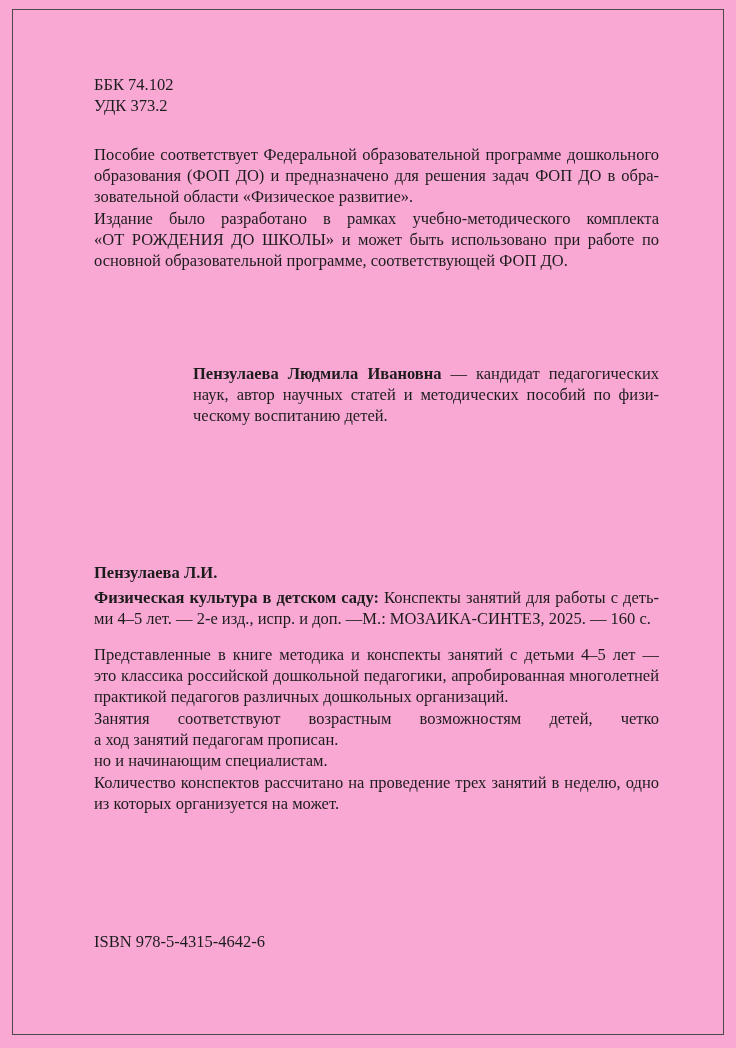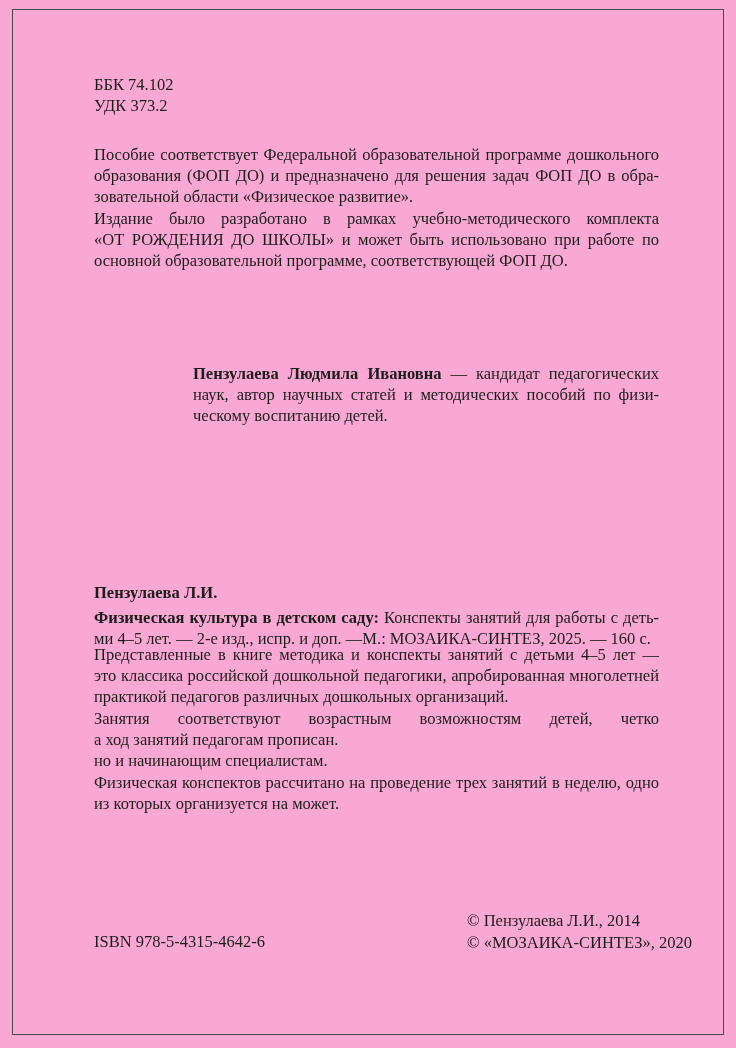--- a/index.html
+++ b/index.html
@@ -21,21 +21,21 @@
     height: 21px; overflow: hidden;
     text-align: justify; text-align-last: justify;
   }
   .jline.last { text-align-last: left; }
   .jline b, .heading { font-weight: bold; }
   .codes      { left: 94px;  top: 74px;  width: 300px; }
   .intro      { left: 94px;  top: 144px; width: 565px; }
   .para-gap   { margin-top: 1px; }
   .author     { left: 193px; top: 363px; width: 466px; }
   .book       { left: 94px;  top: 562px; width: 565px; }
-  .heading    { height: 21px; margin-bottom: 4px; margin-top: 20px; }
+  .heading    { height: 21px; margin-bottom: 4px; }
   .annotation { left: 94px;  top: 644px; width: 565px; }
   .isbn       { left: 94px;  top: 931px; width: 300px; }
   .copyright  { left: 467px; top: 910px; width: 230px; line-height: 22px; }
 </style>
 </head>
 <body>
 
 <div class="page">
   <div class="frame"></div>
 
@@ -65,23 +65,19 @@
     <div class="jline last">ми 4–5 лет. — 2-е изд., испр. и доп. —М.: МОЗАИКА-СИНТЕЗ, 2025. — 160 с.</div>
   </div>
 
   <div class="block annotation">
     <div class="jline">Представленные в книге методика и конспекты занятий с детьми 4–5 лет —</div>
     <div class="jline">это классика российской дошкольной педагогики, апробированная многолетней</div>
     <div class="jline last">практикой педагогов различных дошкольных организаций.</div>
     <div class="jline para-gap">Занятия соответствуют возрастным возможностям детей, четко структурированы,</div>
     <div class="jline last">а ход занятий педагогам прописан.</div>
     <div class="jline last">но и начинающим специалистам.</div>
-    <div class="jline para-gap">Физическая конспектов рассчитано на проведение трех занятий в неделю, одно</div>
+    <div class="jline para-gap">Количество конспектов рассчитано на проведение трех занятий в неделю, одно</div>
     <div class="jline last">из которых организуется на может.</div>
   </div>
 
   <div class="block isbn">ISBN 978-5-4315-4642-6</div>
 
-  <div class="block copyright">
-    <div>© Пензулаева Л.И., 2014</div>
-    <div>© «МОЗАИКА-СИНТЕЗ», 2020</div>
-  </div>
 </div>
 
 </body></html>

